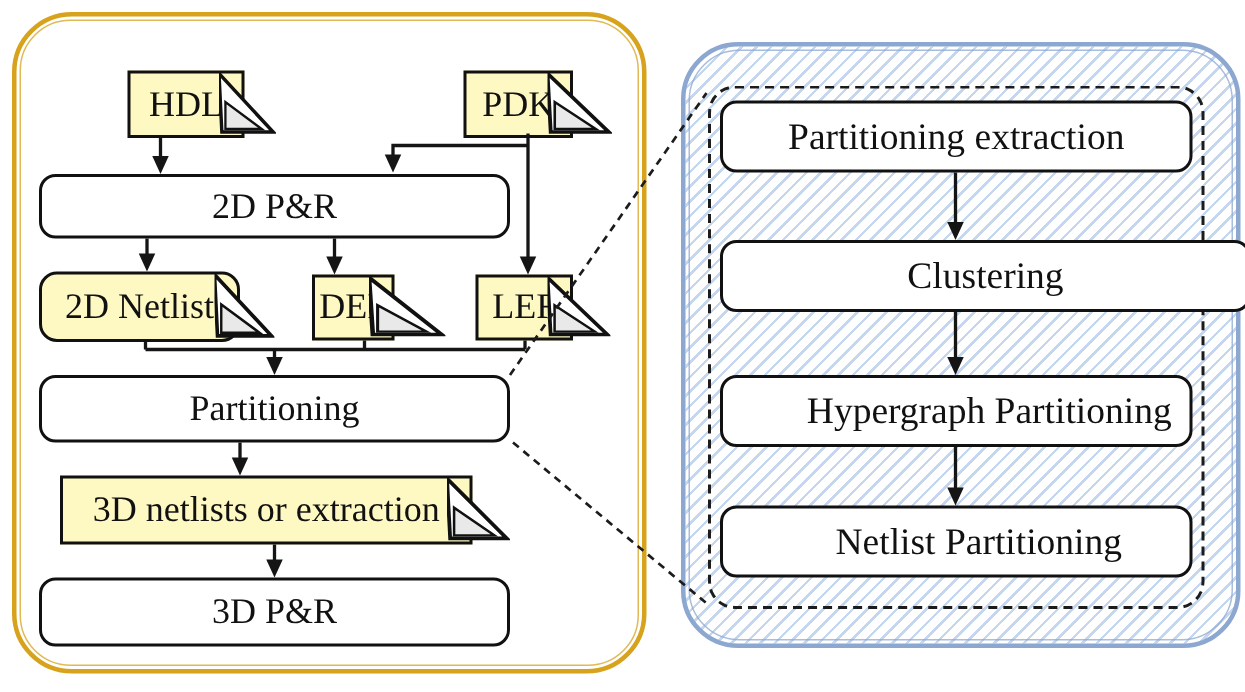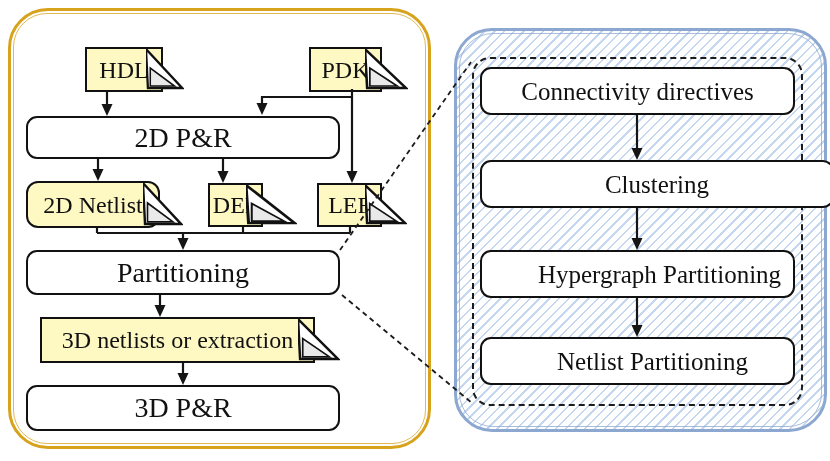--- a/index.html
+++ b/index.html
@@ -41,21 +41,21 @@
     z-index:2;
   }
 
   
   .step{
     position:absolute; box-sizing:border-box;
     background:#fff; border:2.5px solid #111; border-radius:11px;
     display:flex; align-items:center; justify-content:center;
     white-space:nowrap; z-index:3; line-height:1;
   }
-  .step-left{font-size:28px;}
+  .step-left{font-size:24px;}
   .step-right{font-size:25px;}
   #s-2dpr        {left:26px;  top:116px; width:314px; height:43px;}
   #s-partitioning{left:26px;  top:250px; width:314px; height:45px;}
   #s-3dpr        {left:26px;  top:385px; width:314px; height:46px;}
   #r-connectivity{left:480px; top:67px;  width:315px; height:48px;}
   #r-clustering  {left:480px; top:160px; width:354px; height:48px;text-align:center;}
   #r-hypergraph  {left:480px; top:250px; width:315px; height:48px;padding-left:44px;}
   #r-netlistpart {left:480px; top:337px; width:315px; height:48px;padding-left:30px;}
 
   
@@ -102,21 +102,21 @@
     <span>2D P&amp;R</span>
   </div>
   <div class="step step-left" id="s-partitioning">
     <span>Partitioning</span>
   </div>
   <div class="step step-left" id="s-3dpr">
     <span>3D P&amp;R</span>
   </div>
 
   <div class="step step-right" id="r-connectivity">
-    <span>Connectivity directives</span>
+    <span>Partitioning extraction</span>
   </div>
   <div class="step step-right" id="r-clustering">
     <span>Clustering</span>
   </div>
   <div class="step step-right" id="r-hypergraph">
     <span>Hypergraph Partitioning</span>
   </div>
   <div class="step step-right" id="r-netlistpart">
     <span>Netlist Partitioning</span>
   </div>

